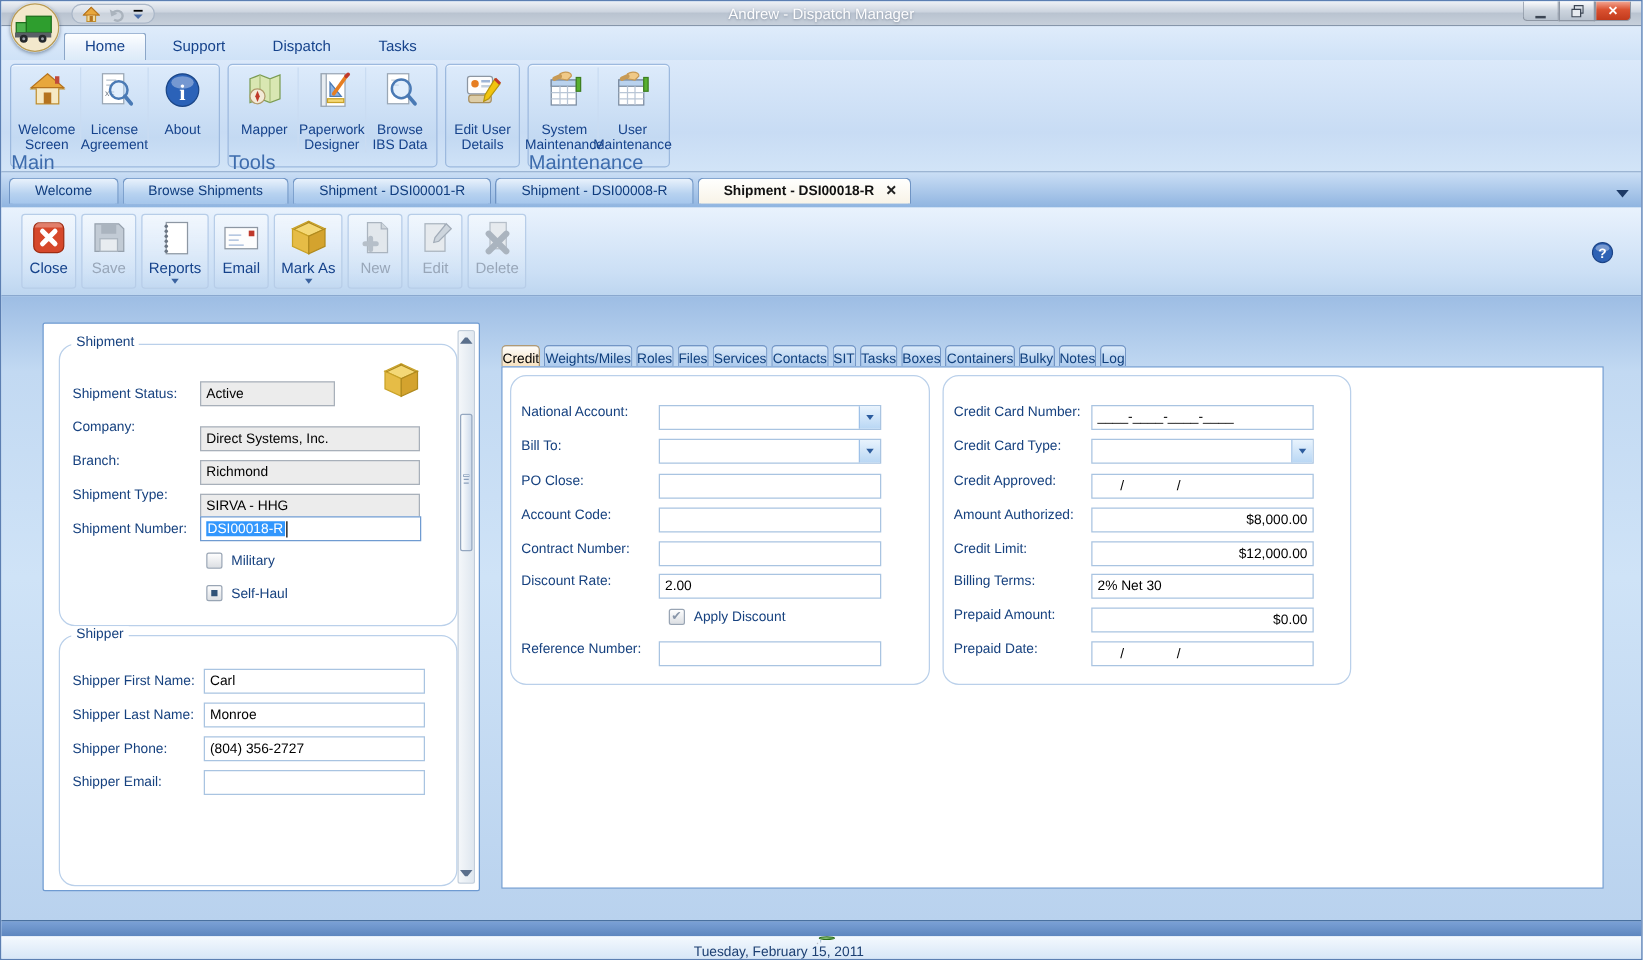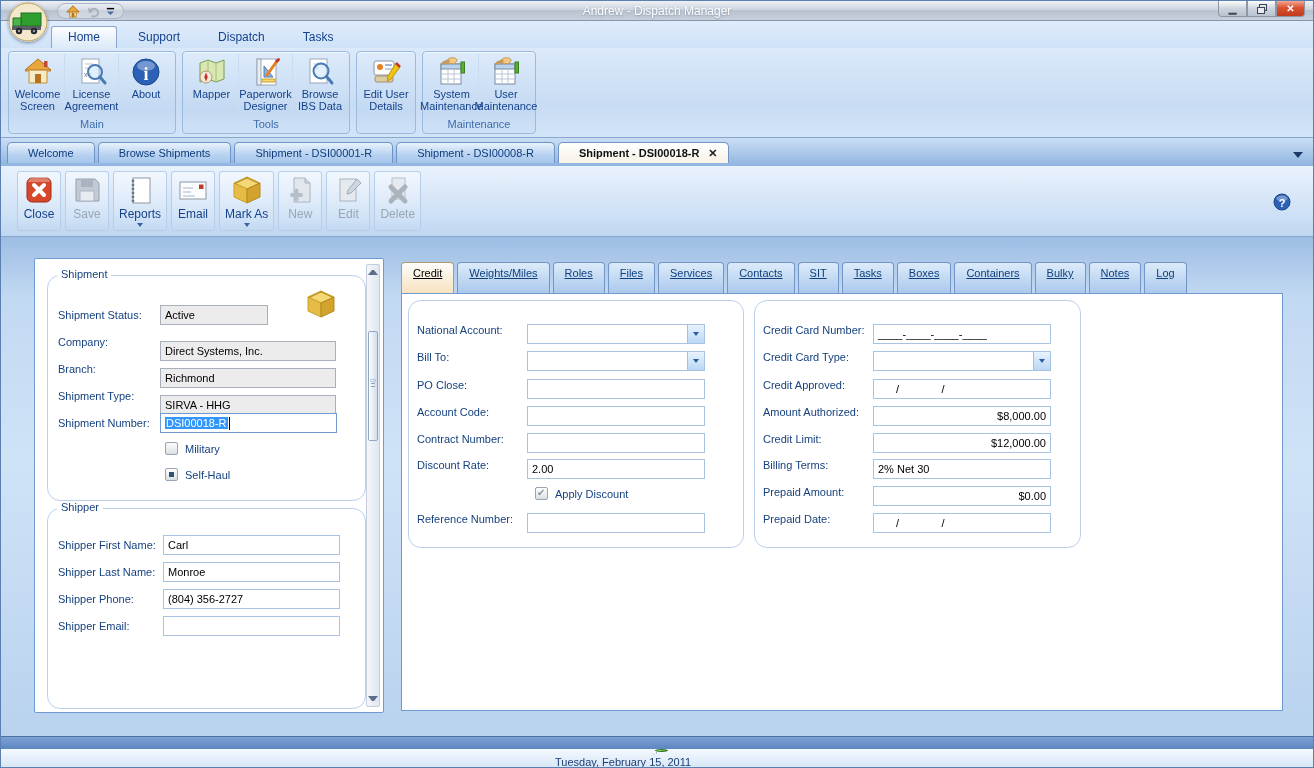--- a/index.html
+++ b/index.html
@@ -33,22 +33,22 @@
   .ribbonbody{position:absolute;top:47px;left:0;right:0;height:90px;
     background:linear-gradient(#dbe9fa,#c8dcf4 65%,#d2e4f7);border-bottom:1px solid #8ba6c8;
     display:flex;gap:6px;padding:3px 0 0 7px;}
   .rgroup{height:83px;border:1px solid #9cb9de;border-radius:4px;display:flex;flex-direction:column;
     background:linear-gradient(#ddebfb,#c3d9f2 72%,#cfe2f7);box-shadow:inset 0 1px 0 #f0f7ff;}
   .rgbtns{flex:1;display:flex;align-items:stretch;padding:2px 2px 0 2px;}
   .rbtn{width:54px;display:flex;flex-direction:column;align-items:center;text-align:center;
     color:#15428b;line-height:12px;border-right:1px solid #c9dcf2;padding-top:2px;}
   .rbtn:last-child{border-right:none;}
   .rbtn .ric{width:32px;height:32px;}
-  .rbtn .rlbl{margin-top:0;}
-  .rglabel{height:15px;text-align:center;color:#3e6cad;font-size:11px;}
+  .rbtn .rlbl{margin-top:10px;}
+  .rglabel{height:15px;text-align:left;color:#3e6cad;font-size:16px;}
 
   
   .doctabs{position:absolute;top:137px;left:0;right:0;height:28px;
     background:linear-gradient(#cadef5,#8fb4e0);display:flex;align-items:center;padding-left:6px;}
   .dtab{height:21px;line-height:20px;padding:0 20px;margin-right:3px;color:#0f3c7e;
     border:1px solid #6f94c4;border-bottom:none;border-radius:5px 5px 0 0;
     background:linear-gradient(#e9f2fc,#b7d2f0 60%,#a5c6ec);white-space:nowrap;}
   .dtab.active{background:linear-gradient(#fffffe,#f8f3e7);color:#111;font-weight:bold;padding-right:10px;}
   .dx{margin-left:9px;color:#222;font-weight:bold;font-size:11px;}
   .dt-chevron{position:absolute;right:10px;bottom:8px;width:0;height:0;
@@ -102,23 +102,23 @@
   .sarr{position:absolute;left:1px;width:10px;height:0;border-left:4px solid transparent;border-right:4px solid transparent;}
   .sarr.up{top:5px;border-bottom:5px solid #5a6f8c;}
   .sarr.down{bottom:5px;border-top:5px solid #5a6f8c;}
   .sthumb{position:absolute;left:1px;top:66px;width:10px;height:110px;border:1px solid #94a7c0;border-radius:2px;
     background:linear-gradient(90deg,#fdfefe,#cfdcec);}
   .sthumb::after{content:"";position:absolute;left:2px;right:2px;top:48px;height:1px;
     box-shadow:0 0 0 .5px #8ba0bc,0 3px 0 0 #8ba0bc,0 6px 0 0 #8ba0bc;}
 
   
   .rtabs{position:absolute;left:400px;top:34px;height:22px;display:flex;align-items:flex-end;}
-  .ttab{height:31px;line-height:20px;padding:0 11px;margin-right:3px;color:#10407e;white-space:nowrap;
+  .ttab{height:17px;line-height:20px;padding:0 0;margin-right:3px;color:#10407e;white-space:nowrap;
     border:1px solid #7396c6;border-bottom:none;border-radius:4px 4px 0 0;
-    background:linear-gradient(#dcebfa,#abc9ec);text-decoration:underline;}
+    background:linear-gradient(#dcebfa,#abc9ec);}
   .ttab.active{background:linear-gradient(#fefdfa,#f7e2c0);border-color:#b19a74;color:#000;}
   .rpanel{position:absolute;left:400px;top:56px;width:882px;height:418px;background:#fff;
     border:1px solid #6f9bd1;}
   .gb-credleft{left:6px;top:6px;width:336px;height:248px;}
   .gb-credright{left:352px;top:6px;width:327px;height:248px;}
   .crow{position:absolute;left:8px;right:6px;height:20px;display:flex;align-items:flex-start;}
   .cred-l{width:110px;flex:0 0 110px;}
   .combo{width:178px;height:20px;border:1px solid #a9c4e1;background:#fff;display:flex;}
   .combo .cval{flex:1;padding:0 4px;display:flex;align-items:center;}
   .cbtn{width:17px;border-left:1px solid #9ec1e8;background:linear-gradient(#e8f3fd,#b9d7f4);

